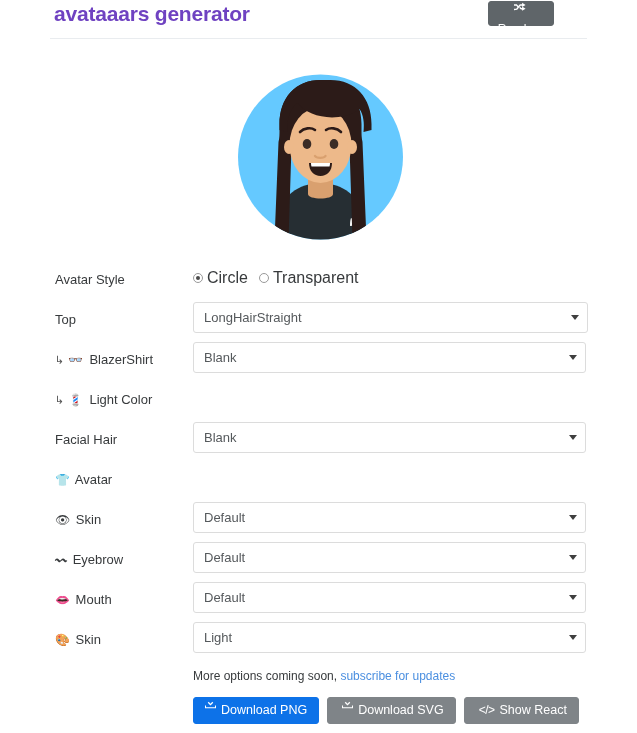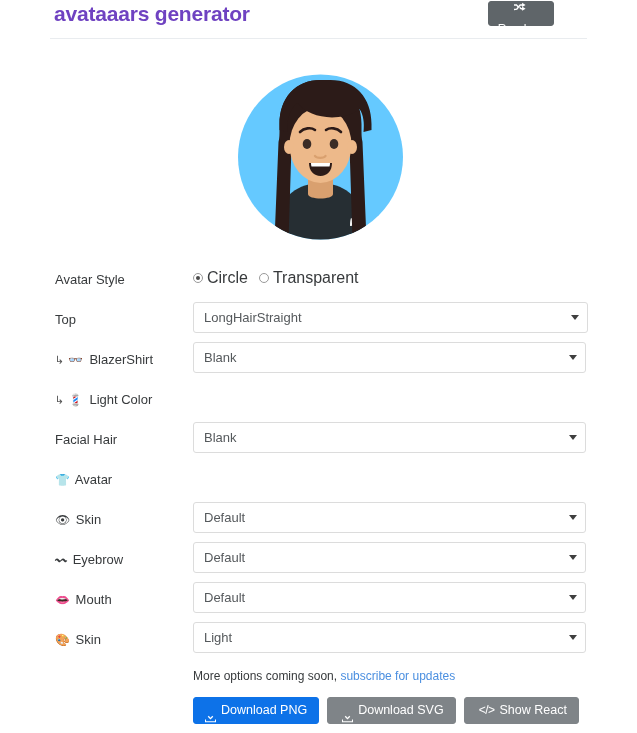--- a/index.html
+++ b/index.html
@@ -195,21 +195,21 @@
     gap: 8px;
   }
   .btn {
     height: 27px;
     box-sizing: border-box;
     border-radius: 3px;
     font-size: 12.5px;
     line-height: 25px;
     padding: 0 11px;
     display: flex;
-    align-items: flex-end;
+    align-items: flex-start;
     gap: 5px;
     cursor: pointer;
     white-space: nowrap;
   }
   .btn.primary {
     background: #0d72e8;
     border: 1px solid #0d72e8;
     color: #ffffff;
   }
   .btn.secondary {

